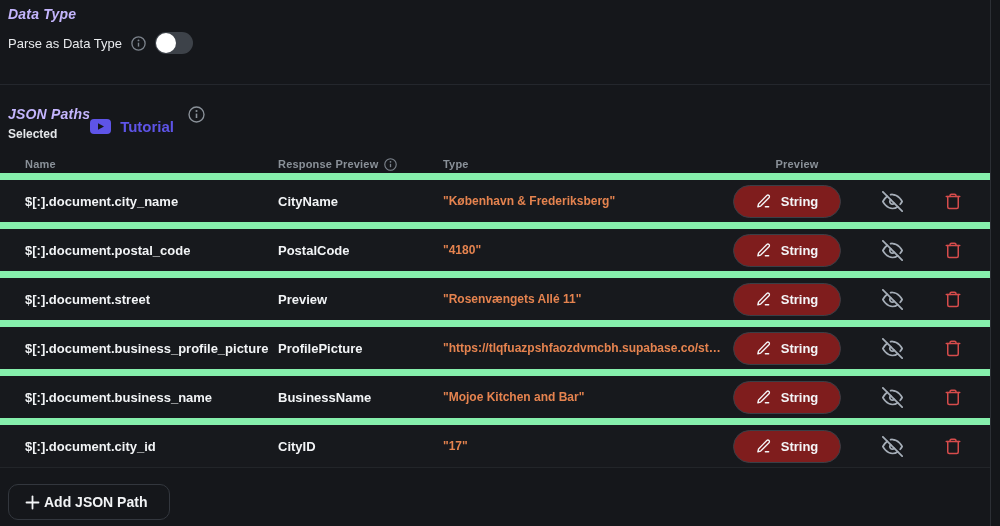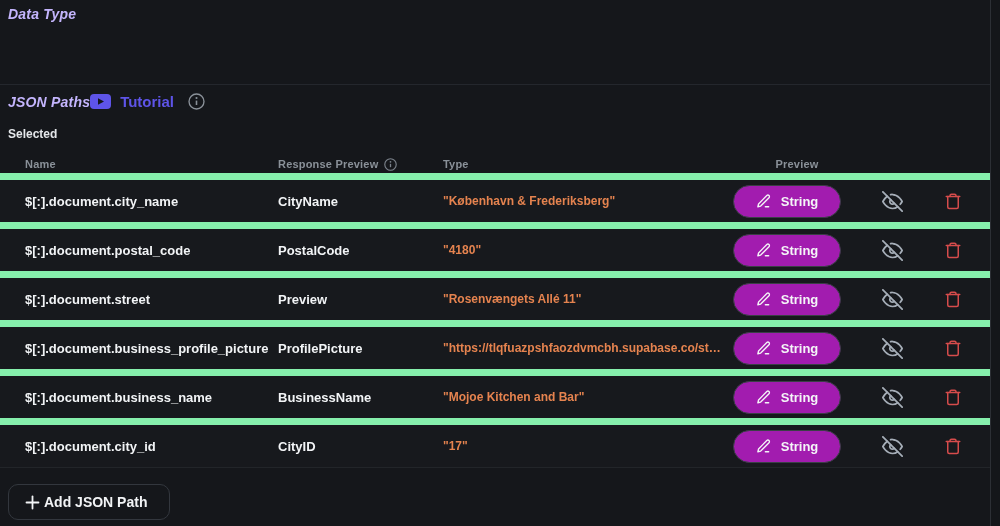--- a/index.html
+++ b/index.html
@@ -78,20 +78,21 @@
   }
   .jp-right { display: flex; align-items: center; gap: 14px; }
   .tutorial-link {
     display: flex;
     align-items: center;
     gap: 9px;
     cursor: pointer;
     color: #5e54e8;
     font-size: 15px;
     font-weight: bold;
+    margin-top: 25px;
   }
   .jp-info { color: #8a9199; }
 
   .selected-label {
     position: absolute;
     top: 127px;
     left: 8px;
     font-size: 12px;
     font-weight: bold;
     color: #e4e7ea;
@@ -143,21 +144,21 @@
     white-space: nowrap;
     overflow: hidden;
     text-overflow: ellipsis;
     padding-right: 8px;
   }
   .type-btn {
     width: 108px;
     height: 33px;
     border: 1px solid #3a3f46;
     border-radius: 17px;
-    background: #a21caf;
+    background: #7f1d1d;
     color: #f4f5f7;
     font-family: "Liberation Sans", sans-serif;
     font-size: 13px;
     font-weight: bold;
     display: flex;
     align-items: center;
     justify-content: center;
     gap: 9px;
     cursor: pointer;
   }
@@ -210,20 +211,33 @@
     border-left: 1px solid #2c2f35;
   }
 </style>
 </head>
 <body>
 
 <div class="app">
 
   <h2 class="section-title title-datatype">Data Type</h2>
 
+  <div class="parse-row">
+    <span class="parse-label">Parse as Data Type</span>
+    <span class="info-icon">
+      <svg width="15" height="15" viewBox="0 0 15 15" fill="none">
+        <circle cx="7.5" cy="7.5" r="6.6" stroke="currentColor" stroke-width="1.3"></circle>
+        <line x1="7.5" y1="6.7" x2="7.5" y2="10.6" stroke="currentColor" stroke-width="1.4"></line>
+        <circle cx="7.5" cy="4.4" r="0.95" fill="currentColor"></circle>
+      </svg>
+    </span>
+    <div class="toggle">
+      <div class="knob"></div>
+    </div>
+  </div>
 
   <div class="hdivider"></div>
 
   <div class="jp-header">
     <h2 class="section-title" style="position:static;">JSON Paths</h2>
     <div class="jp-right">
       <a class="tutorial-link">
         <span style="display:inline-flex;">
           <svg width="21" height="15" viewBox="0 0 21 15">
             <rect x="0" y="0" width="21" height="15" rx="4" fill="#5e54e8"></rect>

